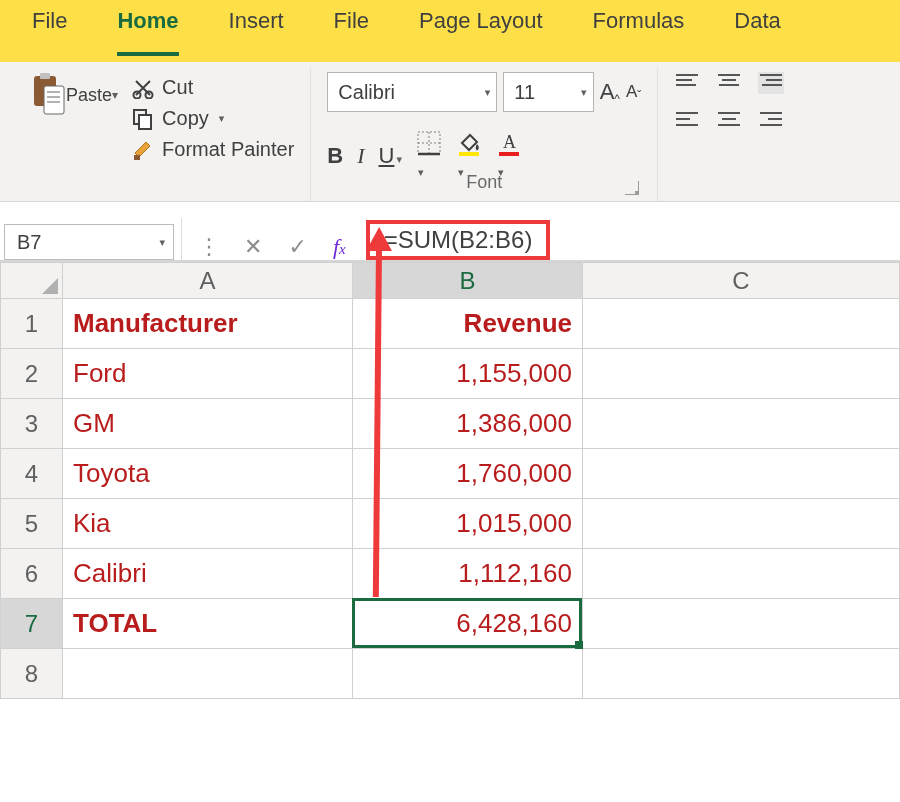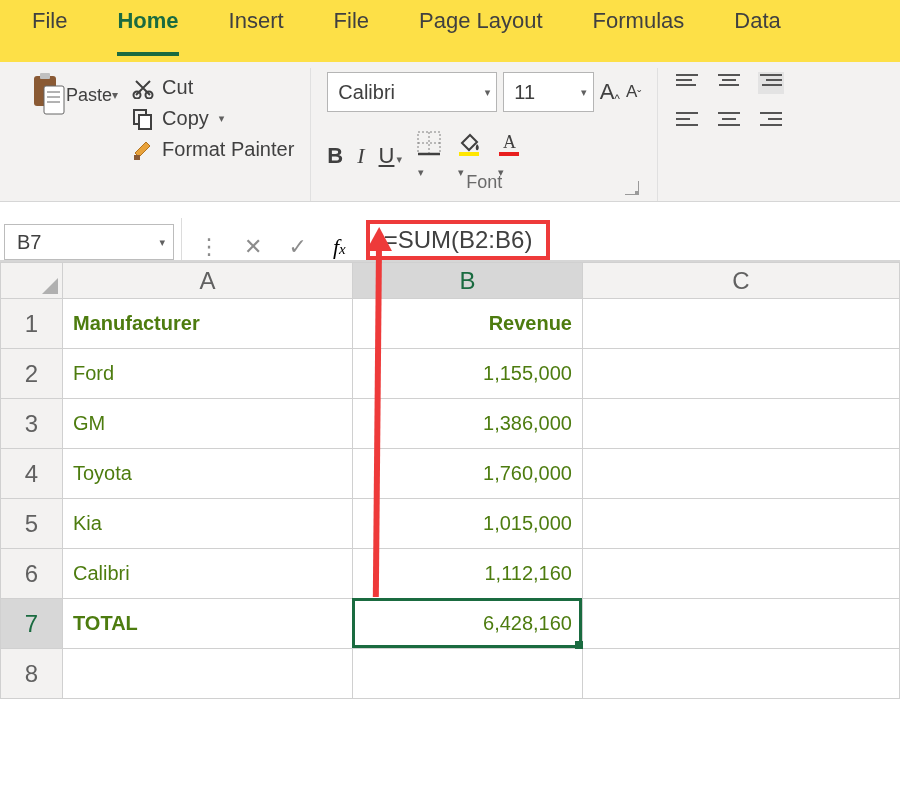--- a/index.html
+++ b/index.html
@@ -121,39 +121,39 @@
     margin-top: 16px;
     padding-left:4px;
   }
   .namebox {
     width:170px; height:36px; border:1px solid #bcbcbc;
     display:flex; align-items:center; justify-content:space-between;
     padding:0 8px 0 12px; font-size:20px; background:#fff;
   }
   .fbar-sep { width:8px; height:100%; border-right:1px solid #dcdcdc; margin-right:10px; }
   .fbar-icons { display:flex; align-items:center; gap:26px; color:#8c8c8c; font-size:22px; padding:0 6px; }
-  .fbar-icons .fx { font-style:italic; font-family:"Times New Roman",serif; color:#000000; }
+  .fbar-icons .fx { font-style:italic; font-family:"Times New Roman",serif; color:#6d28d9; }
   .formula-box {
     border: 4px solid #ee3a3a;
     padding: 2px 14px;
     font-size: 24px;
     margin-left: 14px;
     position: relative;
     background:#fff;
   }
 
   
   .sheet { position:relative; }
   table.grid { border-collapse: collapse; width:100%; table-layout:fixed; }
   .grid th, .grid td {
     border: 1px solid #d0d0d0;
     height: 50px;
     padding: 0 10px;
-    font-size: 20px;
-    color:#4d7c0f;
+    font-size: 26px;
+    color:#b91c1c;
     text-align:left;
     vertical-align:middle;
     background:#fff;
   }
   .grid thead th {
     background:#f3f2f1;
     color:#616161;
     font-weight:400;
     text-align:center;
     font-size:24px;

